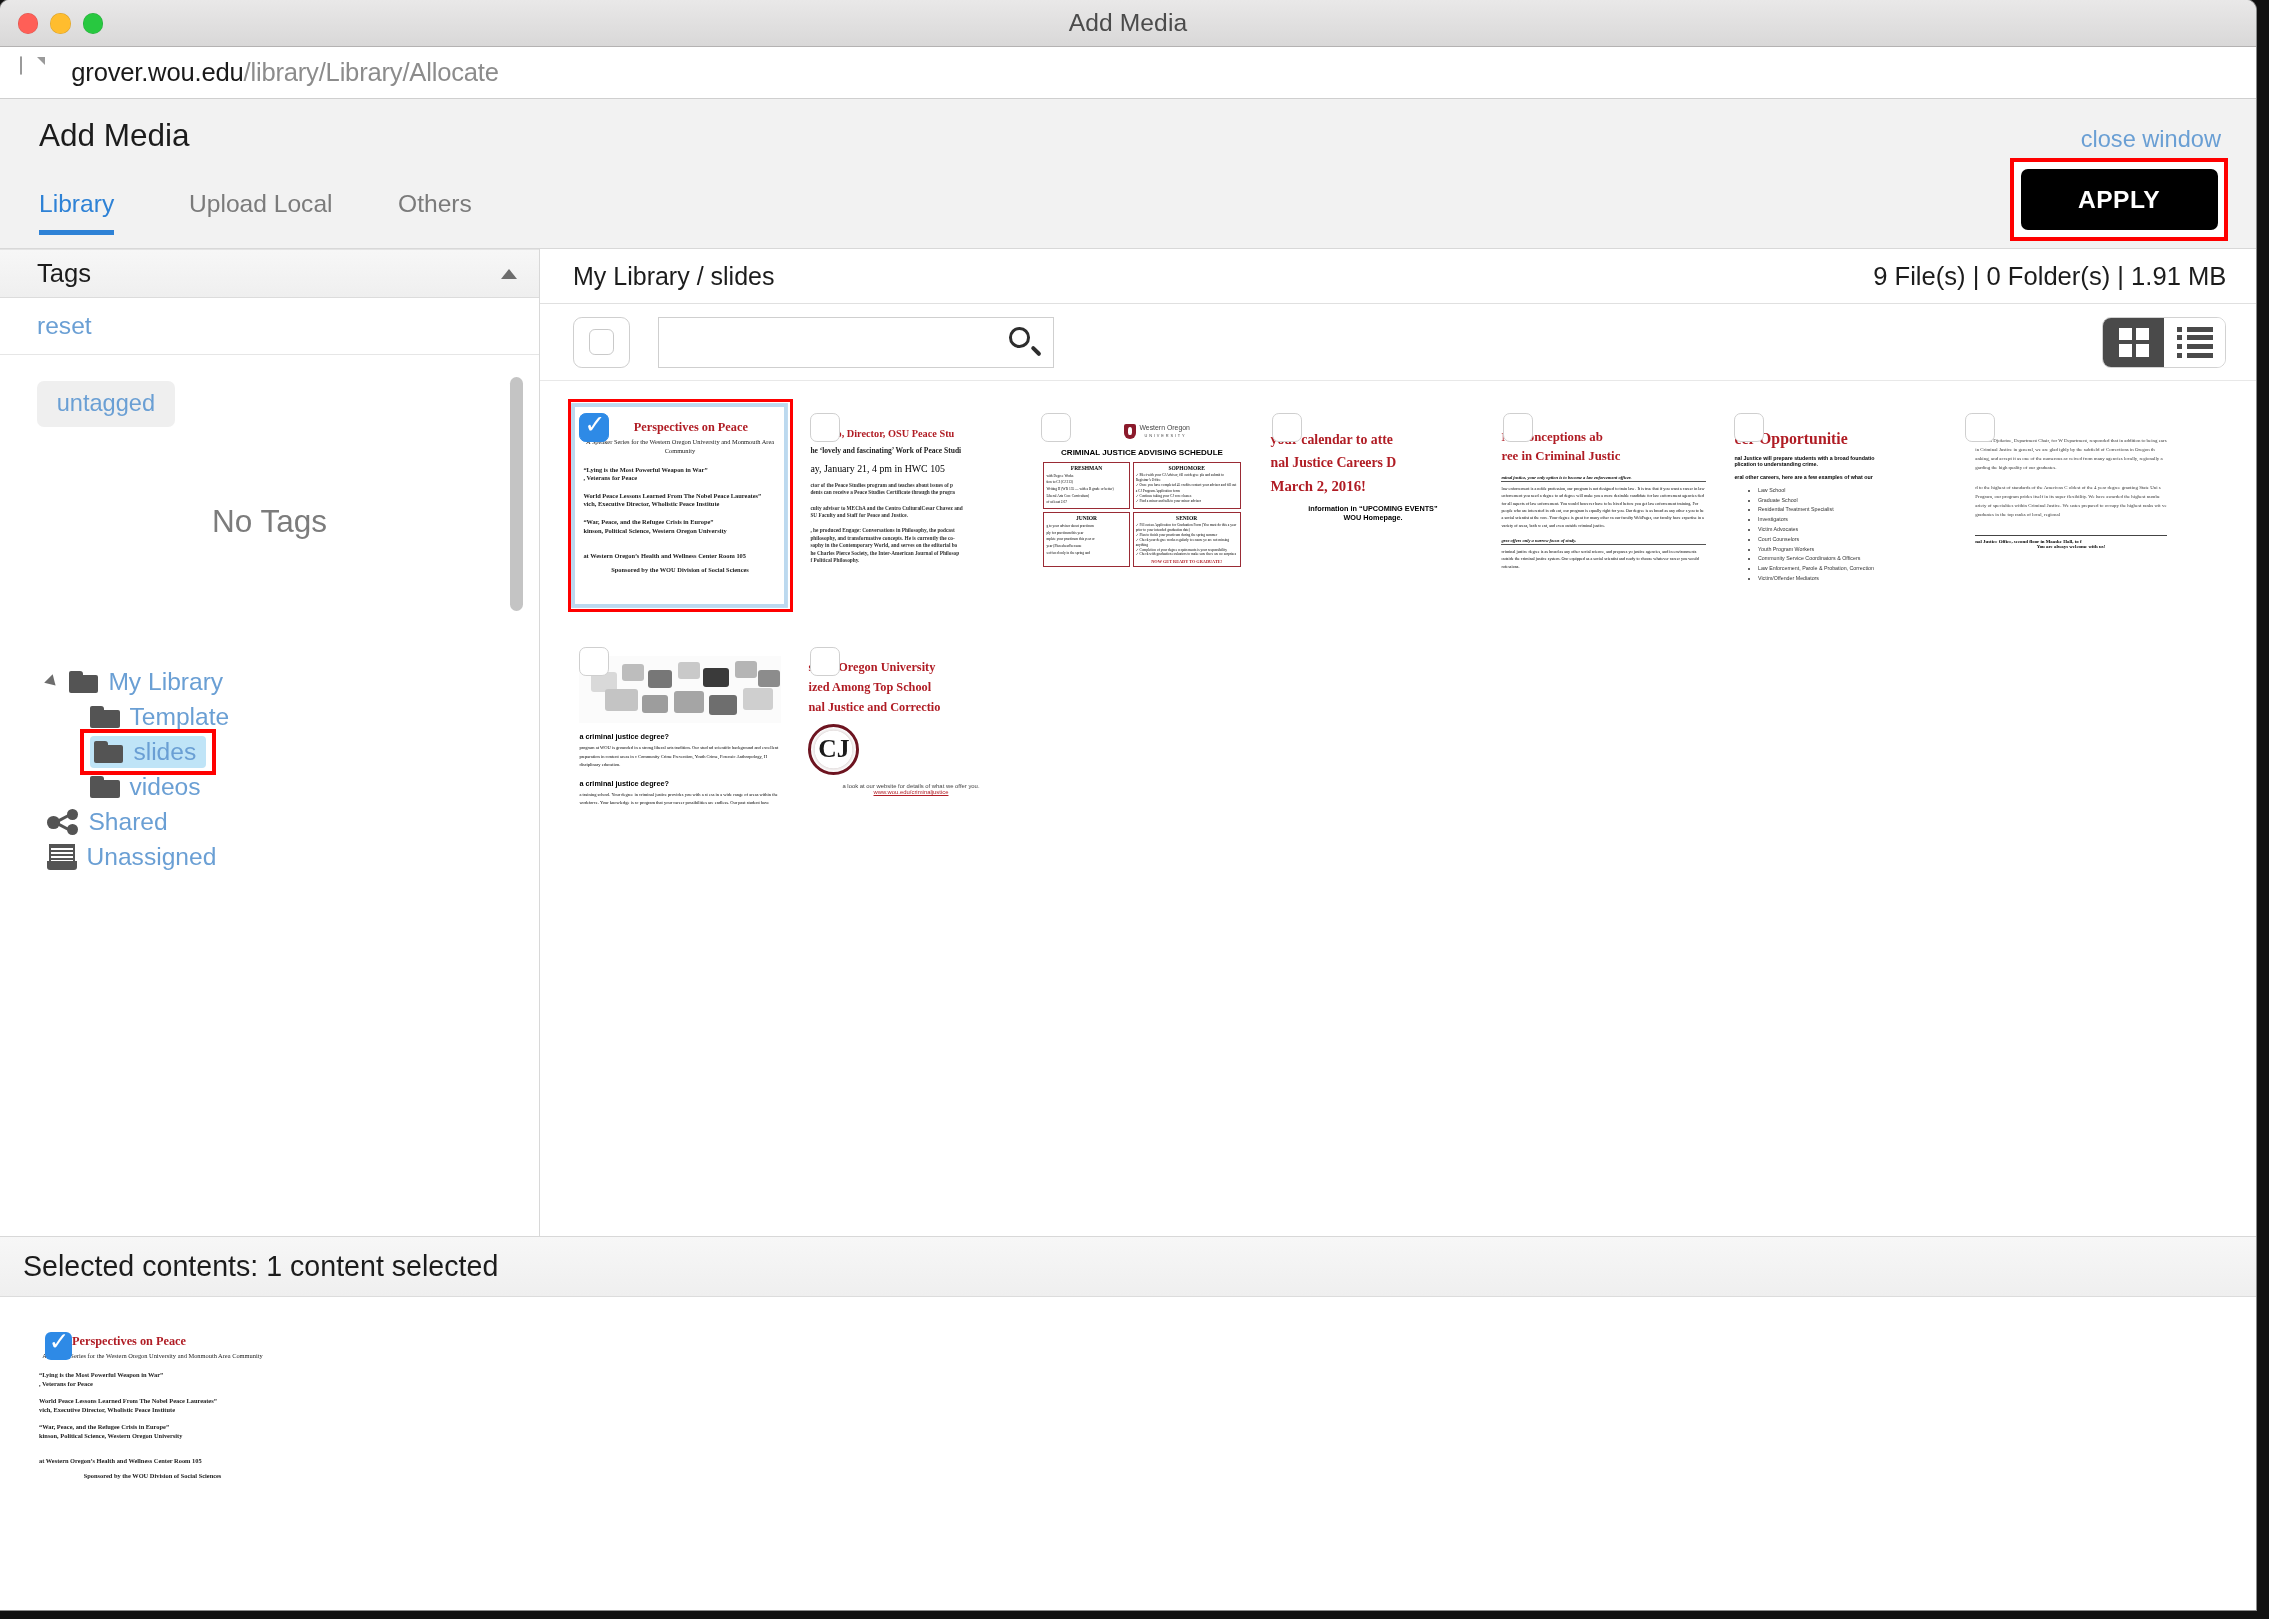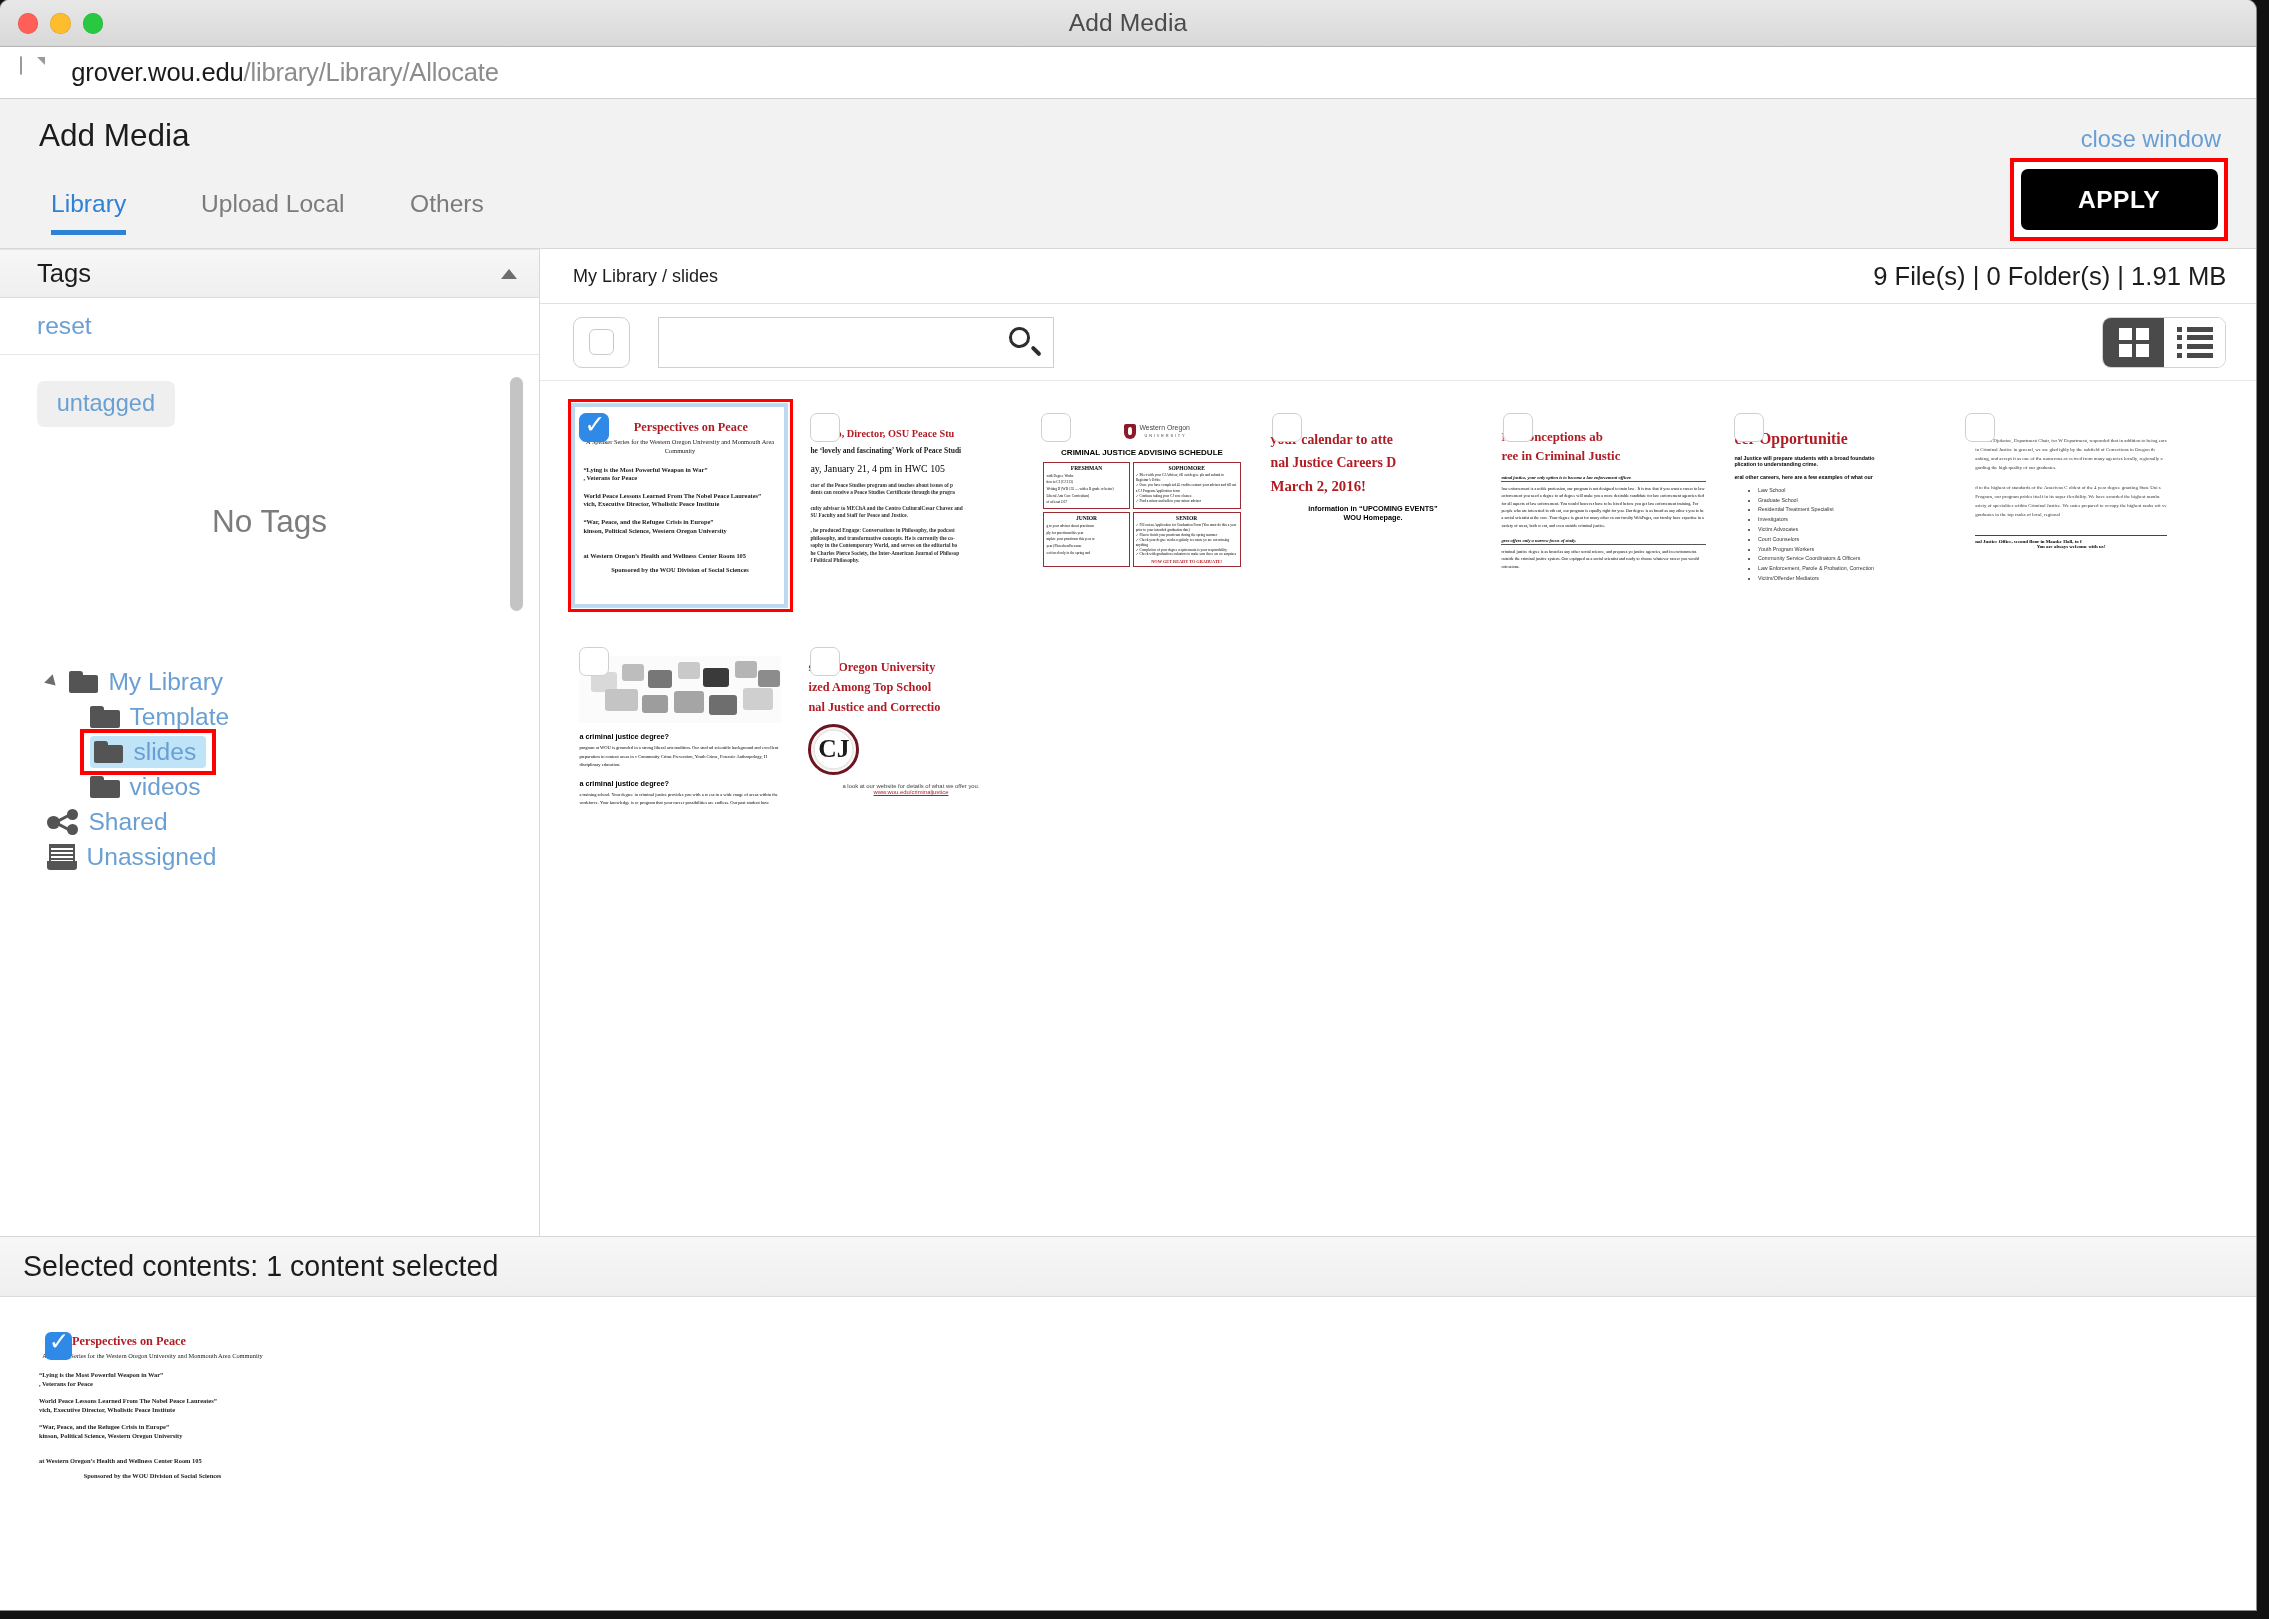--- a/index.html
+++ b/index.html
@@ -56,21 +56,21 @@
   #app-title { position: absolute; left: 39px; top: 17.7px; font-size: 31.5px; color: #1c1c1c; }
   #close-window { position: absolute; right: 35px; top: 26.6px; font-size: 23.6px; color: #6a9fd4; cursor: pointer; }
 
   
   #tabrow {
     height: 73px; background: #f2f2f2;
     border-bottom: 1px solid #d8d8d8;
     position: relative;
   }
   .tab {
-    position: absolute; top: 13.8px; font-size: 24.6px; color: #7b7b7b; cursor: pointer; padding-bottom: 13.8px; margin-left: 12px;
+    position: absolute; top: 13.8px; font-size: 24.6px; color: #7b7b7b; cursor: pointer; padding-bottom: 13.8px;
   }
   .tab.active { color: #2e82d6; }
   .tab.active::after {
     content: ""; position: absolute; left: 0; right: 0; bottom: -3px; height: 4.9px; background: #2e82d6;
   }
   #tab-library { left: 39px; }
   #tab-upload { left: 189px; }
   #tab-others { left: 398px; }
 
   #apply-wrap {
@@ -137,21 +137,21 @@
   .archive-ico { width: 29.6px; height: 25.6px; position: relative; flex: none; }
   .archive-ico::before { content: ""; position: absolute; left: 2px; top: 0; right: 2px; height: 16.7px; background: repeating-linear-gradient(#545454 0 2px, #fff 2px 3.9px); border: 2px solid #545454; }
   .archive-ico::after { content: ""; position: absolute; left: 0; bottom: 0; width: 29.6px; height: 8.9px; background: #545454; border-radius: 0 0 3px 3px; }
 
   
   #main { flex: 1; background: #fff; position: relative; }
   #crumb-row {
     height: 55px; display: flex; align-items: center; justify-content: space-between;
     padding: 0 29.6px 0 33px; border-bottom: 1px solid #e0e0e0;
   }
-  #breadcrumb { font-size: 18px; color: #1c1c1c; }
+  #breadcrumb { font-size: 25px; color: #1c1c1c; }
   #file-stats { font-size: 25.6px; color: #1c1c1c; }
   #toolbar { height: 77px; display: flex; align-items: center; padding: 0 29.6px 0 33px; border-bottom: 1px solid #e8e8e8; position: relative; }
   #select-all-box {
     width: 57px; height: 51px; border: 1px solid #cfcfcf; border-radius: 8.9px;
     display: flex; align-items: center; justify-content: center; background: #fff; cursor: pointer;
   }
   #select-all-box .inner { width: 25.6px; height: 25.6px; border: 1px solid #c9c9c9; border-radius: 5.9px; background: #fff; }
   #search-wrap {
     margin-left: 27.6px; width: 396px; height: 51px; border: 1px solid #cfcfcf; background: #fff;
     display: flex; align-items: center; padding: 0 13.8px 0 13.8px; position: relative;

